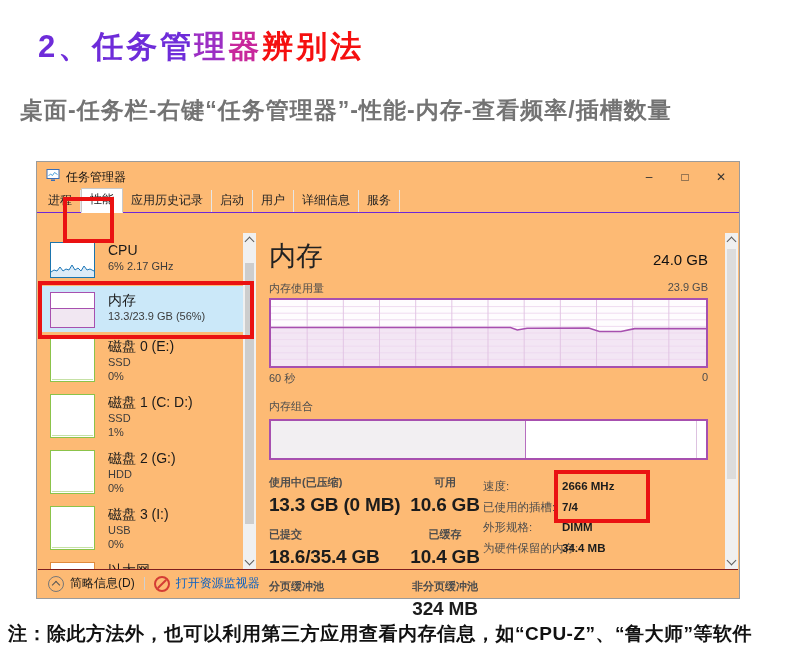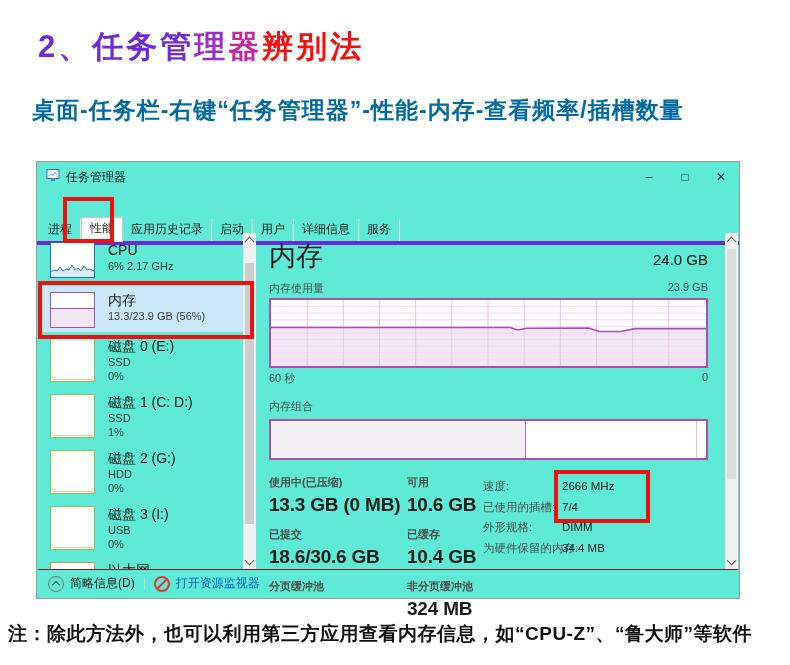--- a/index.html
+++ b/index.html
@@ -4,37 +4,37 @@
 <style>
   html,body{margin:0;padding:0;}
   body{width:790px;height:665px;position:relative;background:#fff;
        font-family:"Liberation Sans","DejaVu Sans",sans-serif;overflow:hidden;}
 
   
   .page-title{position:absolute;left:38px;top:26px;font-size:31px;font-weight:700;
               letter-spacing:3px;white-space:nowrap;}
   .page-title .t1{color:#6e2cd9;} .page-title .t2{color:#9c2fc4;}
   .page-title .t3{color:#c8289c;} .page-title .t4{color:#f50f0f;}
-  .subtitle{position:absolute;left:32px;top:95px;font-size:23px;font-weight:700;color:#0369a1;
+  .subtitle{position:absolute;left:20px;top:95px;font-size:23px;font-weight:700;color:#737373;
             letter-spacing:1px;white-space:nowrap;}
   .footnote{position:absolute;left:8px;top:621px;font-size:19px;font-weight:700;color:#111;
             letter-spacing:.5px;white-space:nowrap;}
 
   
-  .tm-window{position:absolute;left:36px;top:161px;width:704px;height:438px;background:#5eead4;
+  .tm-window{position:absolute;left:36px;top:161px;width:704px;height:438px;background:#fdba74;
              border:1px solid #9b9b9b;box-sizing:border-box;}
   .titlebar{height:30px;display:flex;align-items:center;padding-left:9px;}
   .tm-title{font-size:12px;color:#111;margin-left:6px;}
   .controls{margin-left:auto;display:flex;}
   .ctrl{width:36px;height:30px;display:flex;align-items:center;justify-content:center;
         font-size:12px;color:#333;}
   .menubar{height:19px;display:flex;align-items:center;padding-left:3px;font-size:12px;color:#111;}
   .menu-item{padding:0 7px;}
   .tabbar{height:21px;display:flex;align-items:flex-end;font-size:12px;color:#222;
-          border-bottom:4px solid #6d28d9;padding-left:3px;box-sizing:border-box;margin-top:32px;}
+          border-bottom:1px solid #6d28d9;padding-left:3px;box-sizing:border-box;}
   .tab{padding:2px 8px 3px;border-right:1px solid #e6e6e6;white-space:nowrap;}
   .tab.selected{background:#fff;border:1px solid #c9c9c9;border-bottom:1px solid #fff;
                 margin-bottom:-1px;padding-bottom:4px;}
 
   .content{position:absolute;top:71px;left:1px;right:1px;bottom:29px;}
 
   
   .sidebar{position:absolute;left:0;top:0;bottom:0;width:218px;overflow:hidden;}
   .side-items{position:absolute;left:2px;top:3px;width:203px;}
   .item{display:flex;padding:6px 0 4px 10px;box-sizing:border-box;}
@@ -72,28 +72,28 @@
   .chart-box svg{display:block;width:100%;height:100%;}
   .timerow{display:flex;font-size:11px;color:#4d4d4d;margin-top:3px;justify-content:flex-end;}
   .timerow .r{margin-left:auto;}
   .comp-label{font-size:11px;color:#4d4d4d;margin-top:13px;}
   .comp{height:37px;border:2px solid #a750af;margin-top:5px;position:relative;background:#fff;}
   .comp-used{position:absolute;left:0;top:0;bottom:0;width:58.5%;background:#f2eff2;
              border-right:1px solid #b76ec0;}
   .comp-tick{position:absolute;top:0;bottom:0;left:97.6%;width:1px;background:#ddc2e0;}
 
   .stats{display:flex;margin-top:15px;}
-  .c1{width:138px;} .c2{width:76px;}
+  .c1{width:138px;} .c2{width:76px;text-align:center;}
   .stat{margin-bottom:8px;font-weight:bold;}
   .slabel{font-size:11px;color:#4d4d4d;line-height:15px;white-space:nowrap;}
   .sval{font-size:19px;color:#1c1c1c;line-height:29px;white-space:nowrap;letter-spacing:-.2px;}
   .c3{flex:1;position:relative;font-size:11.5px;padding-top:1px;}
   .drow{display:flex;line-height:20.5px;}
   .dlabel{width:79px;color:#4d4d4d;white-space:nowrap;}
-  .dval{color:#1c1c1c;font-weight:400;white-space:nowrap;}
+  .dval{color:#1c1c1c;font-weight:700;white-space:nowrap;}
 
   
   .anno{position:absolute;border:4px solid #ea1212;z-index:6;pointer-events:none;}
   .anno-tab{left:26px;top:35px;width:43px;height:38px;}
   .anno-mem{left:1px;top:119px;width:208px;height:50px;}
   .anno-speed{left:71px;top:-5px;width:88px;height:45px;}
 
   
   .bottombar{position:absolute;left:1px;right:1px;bottom:1px;height:27px;border-top:1px solid #7f1d1d;
              display:flex;align-items:center;padding-left:10px;font-size:12px;color:#1a1a1a;}
@@ -283,21 +283,21 @@
       </div>
 
       <div class="stats">
         <div class="c1">
           <div class="stat">
             <div class="slabel">使用中(已压缩)</div>
             <div class="sval">13.3 GB (0 MB)</div>
           </div>
           <div class="stat">
             <div class="slabel">已提交</div>
-            <div class="sval">18.6/30.6 GB</div>
+            <div class="sval">18.6/35.4 GB</div>
           </div>
           <div class="stat">
             <div class="slabel">分页缓冲池</div>
           </div>
         </div>
         <div class="c2">
           <div class="stat">
             <div class="slabel">可用</div>
             <div class="sval">10.6 GB</div>
           </div>

